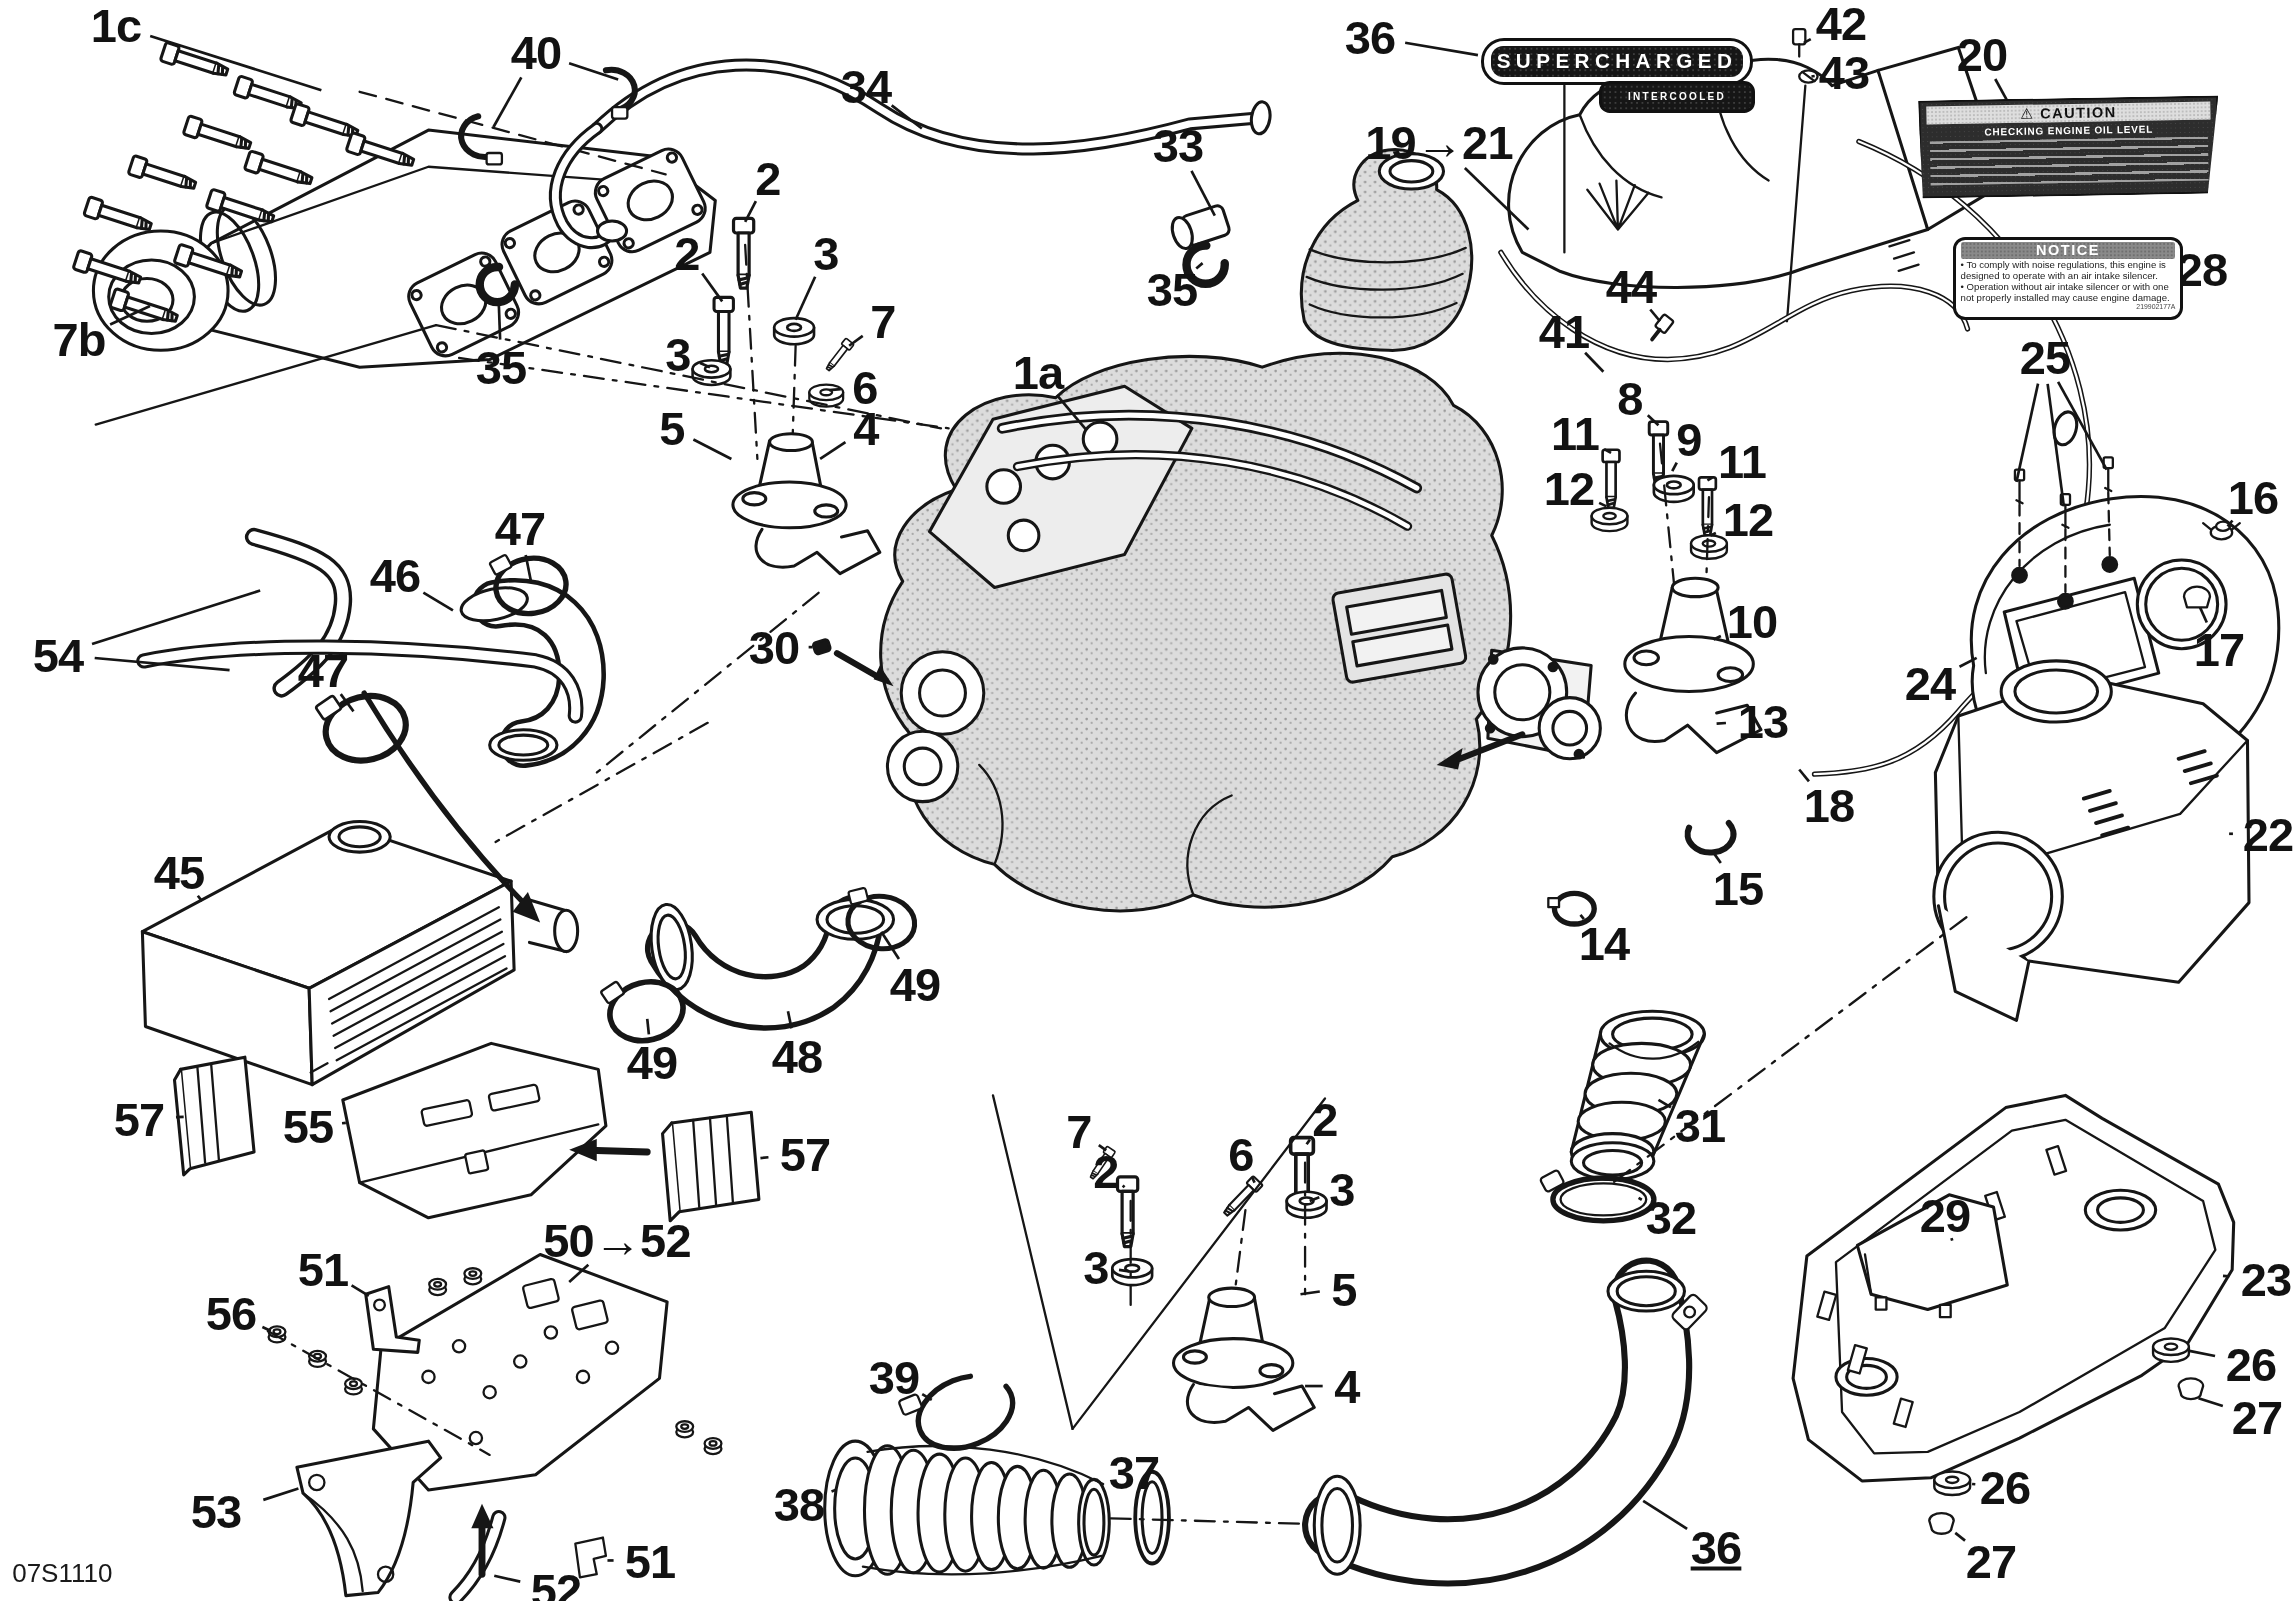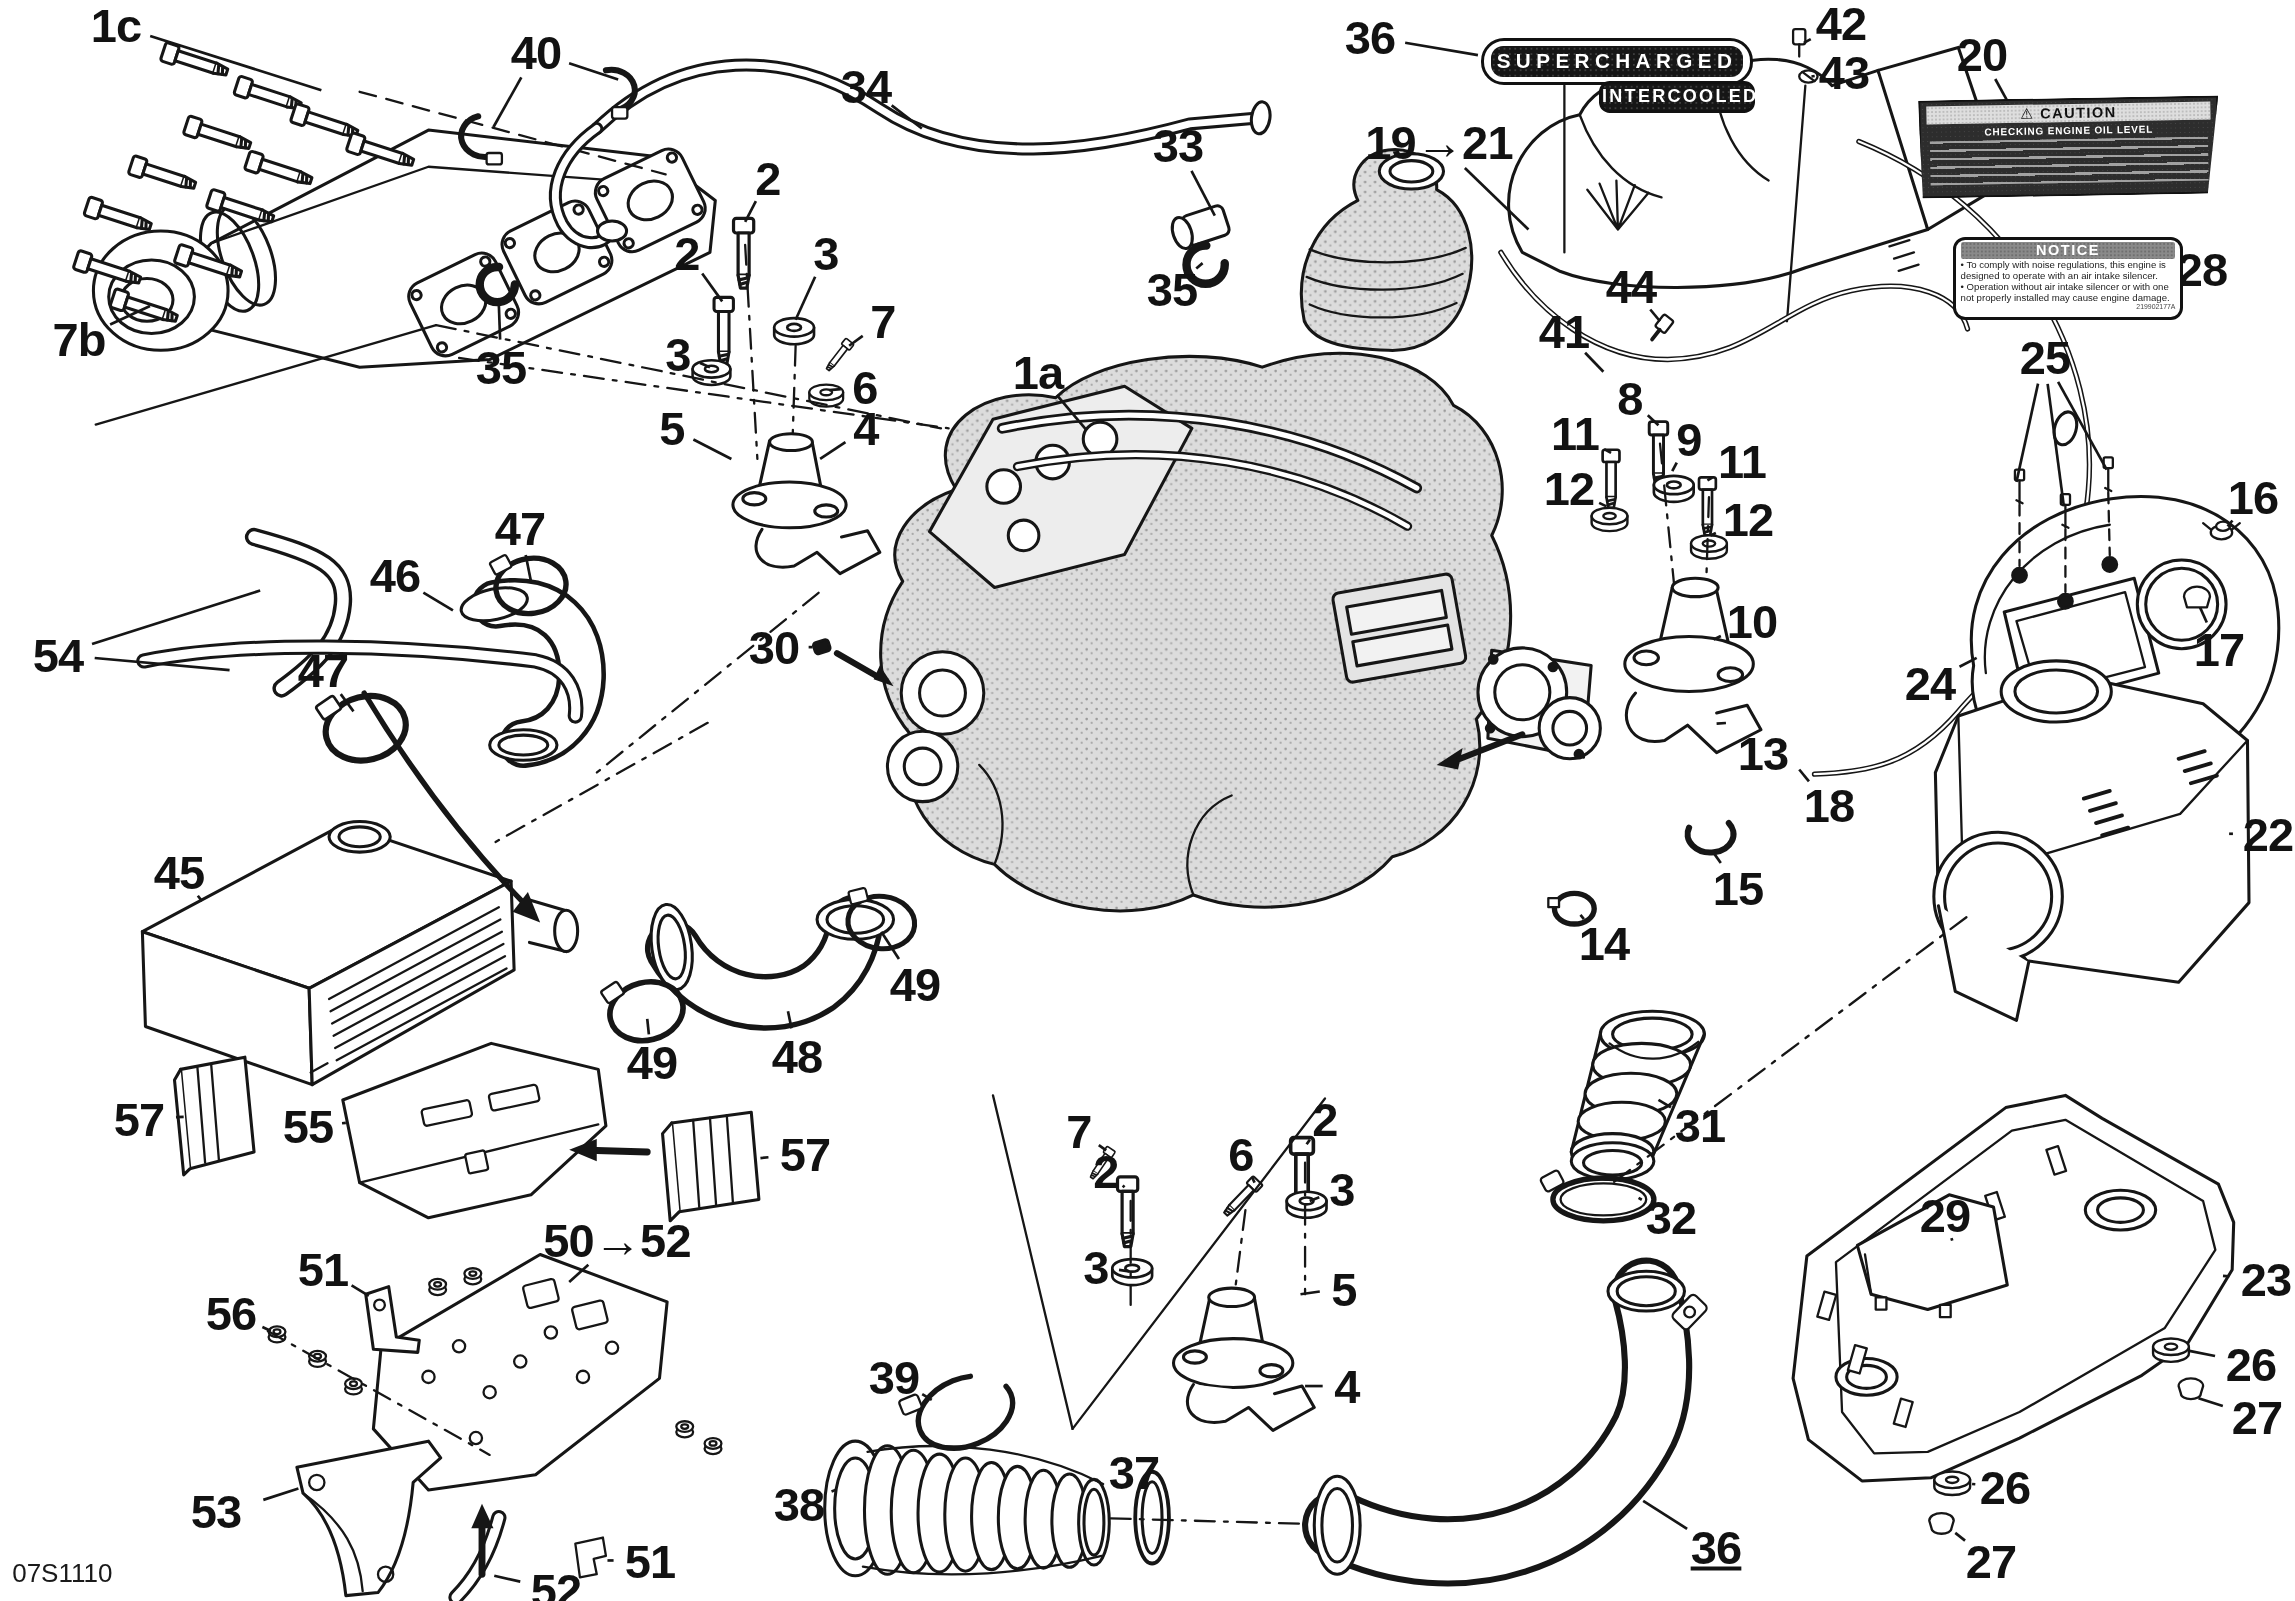--- a/index.html
+++ b/index.html
@@ -11,21 +11,21 @@
   .callout{position:absolute;transform:translate(-50%,-50%);font-weight:700;font-size:47px;
            color:#121212;white-space:nowrap;letter-spacing:-0.8px;}
   .docnum{position:absolute;left:12.2px;top:1558px;font-size:26px;color:#1a1a1a;font-weight:400;}
   
   .badge{position:absolute;left:1481px;top:38px;width:272px;height:47px;border:3.8px solid #111;
          border-radius:23px;background:#fff;box-sizing:border-box;padding:5.4px 6.9px;}
   .badge-strip{height:100%;background:#161616;border-radius:12.2px;color:#fff;font-weight:700;
          font-size:20.7px;letter-spacing:5.4px;text-align:center;line-height:29px;
          background-image:radial-gradient(circle,#3d3d3d 0.8px,transparent 1px);background-size:5.4px 5.4px;}
   .badge-sub{position:absolute;left:1599px;top:81px;width:156px;height:32px;border:3.8px solid #111;
-         border-radius:10.7px;background:#161616;color:#fff;font-weight:700;font-size:18px;
+         border-radius:10.7px;background:#161616;color:#fff;font-weight:700;font-size:10px;
          letter-spacing:2.3px;text-align:center;line-height:25px;box-sizing:border-box;
          background-image:radial-gradient(circle,#3d3d3d 0.8px,transparent 1px);background-size:5.4px 5.4px;}
   
   .caution{position:absolute;left:1919px;top:98px;width:300px;height:98px;background:#2d2d2d;
          border:2.3px solid #101010;box-sizing:border-box;transform:rotate(-1deg);
          clip-path:polygon(0 0,100% 0,96% 100%,1% 100%);
          background-image:radial-gradient(circle,#4a4a4a 0.8px,transparent 0.9px);background-size:4.6px 4.6px;}
   .caution-head{margin:3.8px 6.1px 2.3px;background:#dedede;color:#111;font-weight:700;font-size:14.5px;
          text-align:center;letter-spacing:1.5px;line-height:18.4px;
          background-image:radial-gradient(circle,#bdbdbd 0.8px,transparent 0.9px);background-size:3.8px 3.8px;}
@@ -644,21 +644,21 @@
       <div class="callout" style="left: 2202px; top: 269px;">28</div>
       <div class="callout" style="left: 1631px; top: 286px;">44</div>
       <div class="callout" style="left: 1564px; top: 331px;">41</div>
       <div class="callout" style="left: 1630px; top: 398px;">8</div>
       <div class="callout" style="left: 1575px; top: 433px;">11</div>
       <div class="callout" style="left: 1689px; top: 439px;">9</div>
       <div class="callout" style="left: 1742px; top: 461px;">11</div>
       <div class="callout" style="left: 1569px; top: 488px;">12</div>
       <div class="callout" style="left: 1748px; top: 519px;">12</div>
       <div class="callout" style="left: 1752px; top: 621px;">10</div>
-      <div class="callout" style="left: 1763px; top: 753px;">13</div>
+      <div class="callout" style="left: 1763px; top: 721px;">13</div>
       <div class="callout" style="left: 1038px; top: 372px;">1a</div>
       <div class="callout" style="left: 774px; top: 647px;">30</div>
       <div class="callout" style="left: 2045px; top: 357px;">25</div>
       <div class="callout" style="left: 2253px; top: 497px;">16</div>
       <div class="callout" style="left: 2219px; top: 649px;">17</div>
       <div class="callout" style="left: 1930px; top: 683px;">24</div>
       <div class="callout" style="left: 1829px; top: 805px;">18</div>
       <div class="callout" style="left: 2268px; top: 834px;">22</div>
       <div class="callout" style="left: 1738px; top: 888px;">15</div>
       <div class="callout" style="left: 1604px; top: 943px;">14</div>

